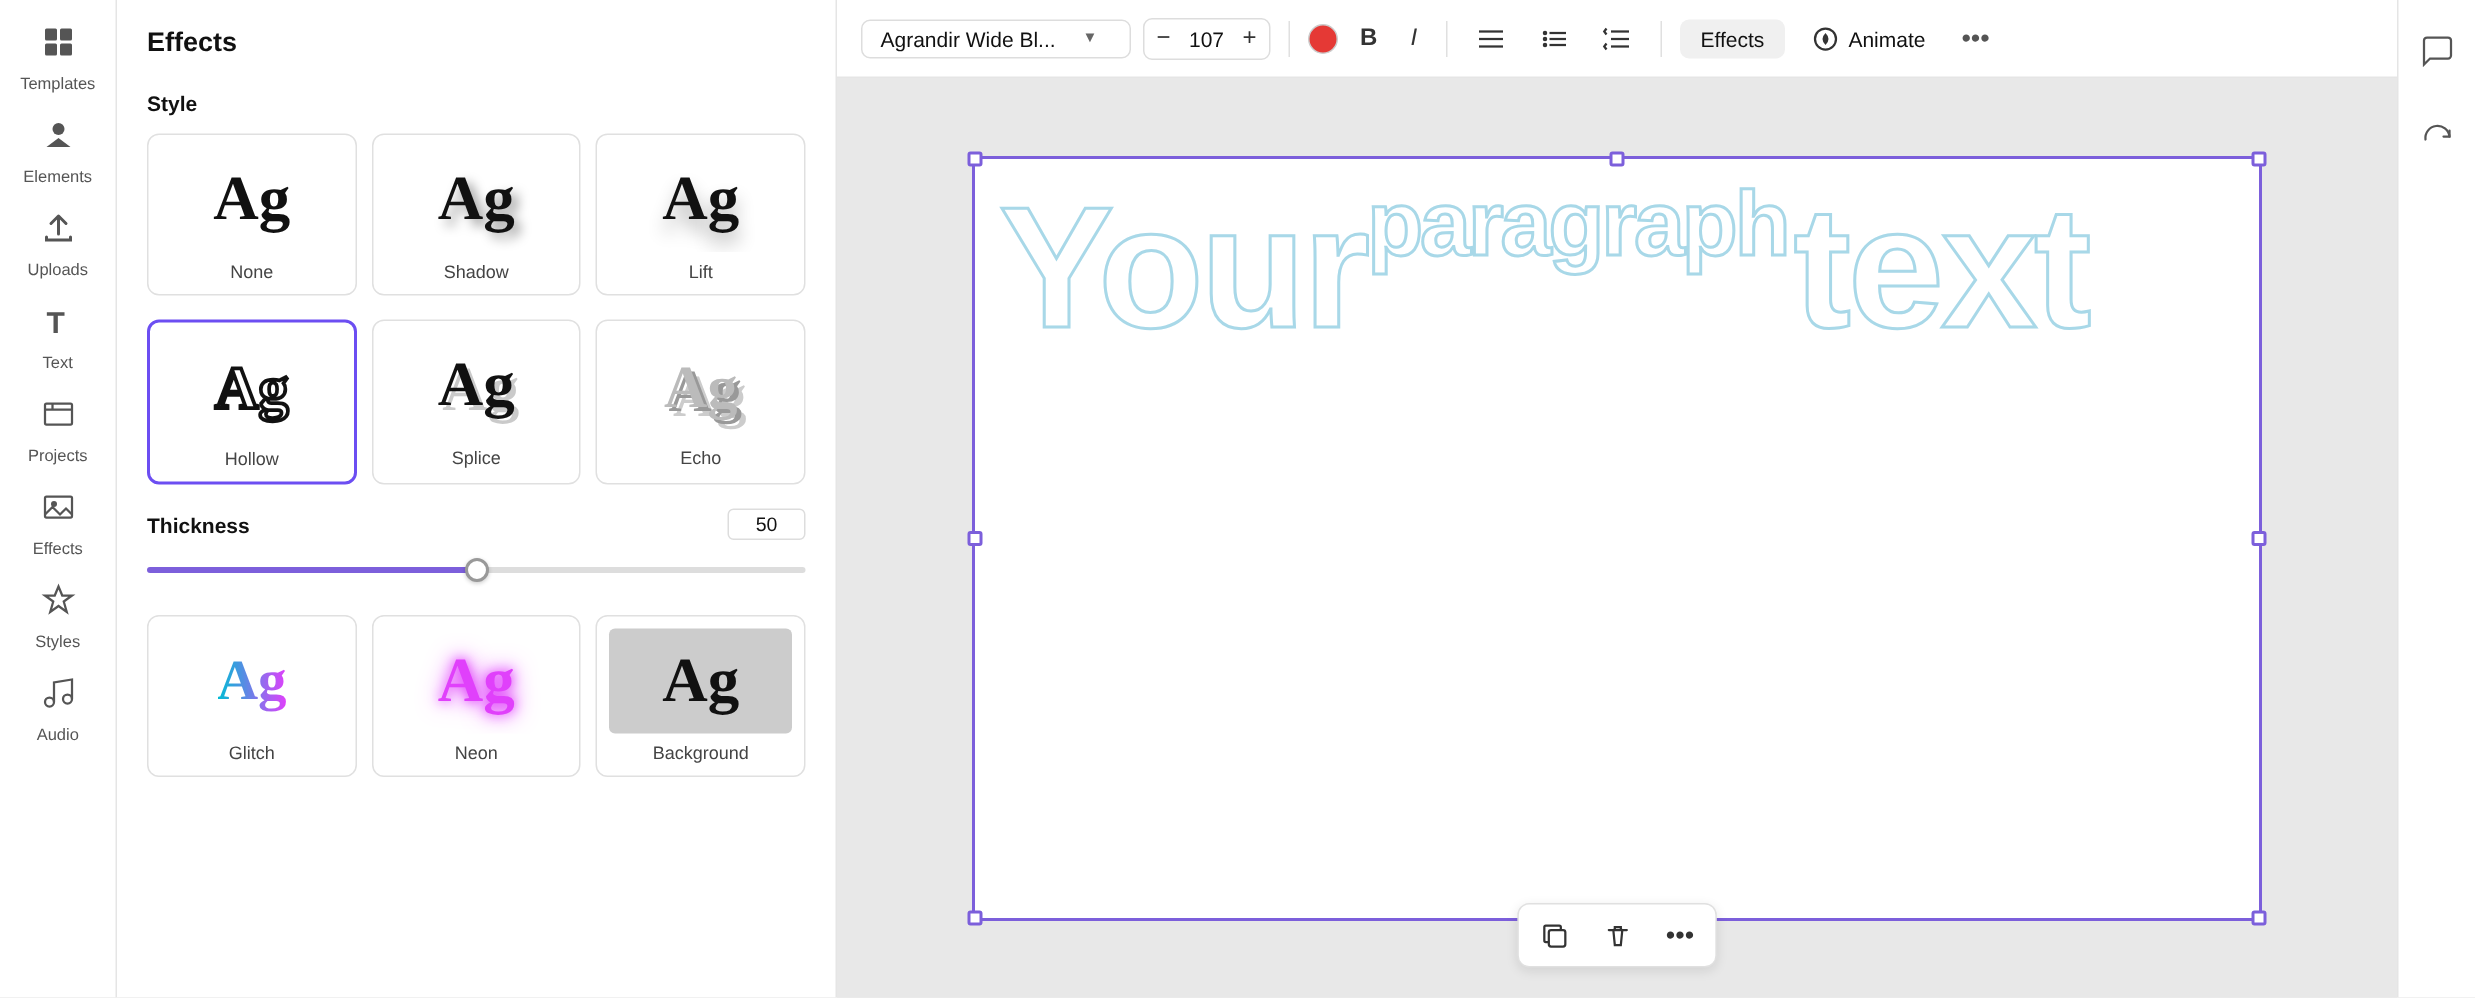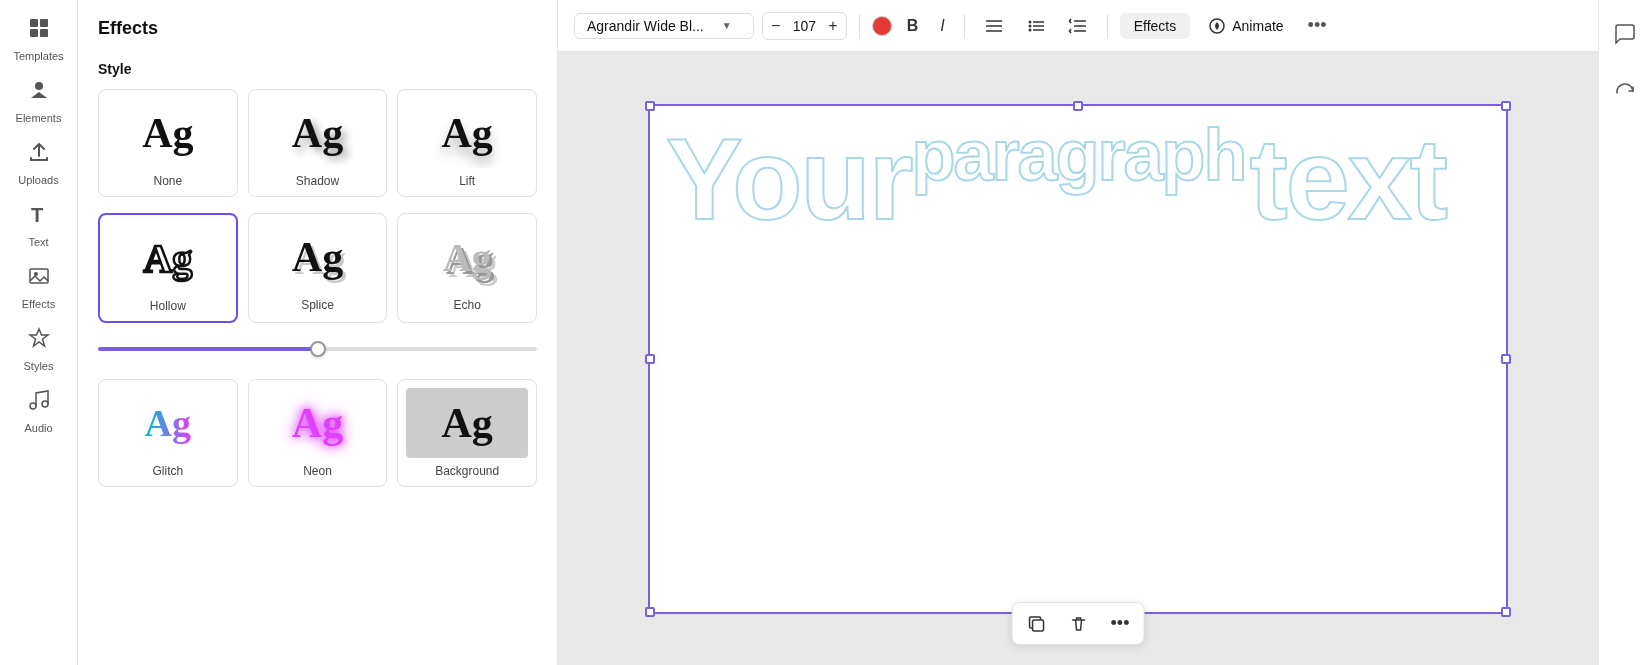--- a/index.html
+++ b/index.html
@@ -426,20 +426,30 @@
       <svg width="24" height="24" viewBox="0 0 24 24" fill="none">
         <text x="4" y="20" font-size="20" font-weight="700" fill="#555">T</text>
       </svg>
     </span>
     <span class="label">Text</span>
   </div>
   <div class="sidebar-item">
     <span class="icon">
       <svg width="24" height="24" viewBox="0 0 24 24" fill="none">
         <rect x="3" y="5" width="18" height="14" rx="1" stroke="#555" stroke-width="1.5" fill="none"></rect>
+        <line x1="3" y1="9" x2="21" y2="9" stroke="#555" stroke-width="1.5"></line>
+        <line x1="8" y1="5" x2="8" y2="9" stroke="#555" stroke-width="1.5"></line>
+      </svg>
+    </span>
+    <span class="label">Projects</span>
+  </div>
+  <div class="sidebar-item">
+    <span class="icon">
+      <svg width="24" height="24" viewBox="0 0 24 24" fill="none">
+        <rect x="3" y="5" width="18" height="14" rx="1" stroke="#555" stroke-width="1.5" fill="none"></rect>
         <circle cx="9" cy="10" r="2" fill="#555"></circle>
         <path d="M3 17 L8 12 L13 17 L17 13 L21 17" stroke="#555" stroke-width="1.5" fill="none"></path>
       </svg>
     </span>
     <span class="label">Effects</span>
   </div>
   <div class="sidebar-item">
     <span class="icon">
       <svg width="24" height="24" viewBox="0 0 24 24" fill="none">
         <polygon points="12,3 14.5,9 21,9 15.5,13 17.5,20 12,16 6.5,20 8.5,13 3,9 9.5,9" stroke="#555" stroke-width="1.5" fill="none"></polygon>
@@ -507,20 +517,24 @@
 
         <div class="style-card">
           <div class="style-card-preview">
             <span style="font-family:Georgia,serif;font-size:40px;font-weight:900;color:#bbb;text-shadow:3px 3px 0 #999,6px 6px 0 #ccc;">Ag</span>
           </div>
           <span class="style-card-label">Echo</span>
         </div>
       </div>
 
       <div class="thickness-section">
+        <div class="thickness-header">
+          <span class="thickness-title">Thickness</span>
+          <input type="text" class="thickness-value" value="50" style="">
+        </div>
         <div class="thickness-slider-wrap">
           <input type="range" class="thickness-slider" min="0" max="100" value="50" style="">
         </div>
       </div>
 
       <div class="style-grid">
 
         <div class="style-card">
           <div class="style-card-preview">
             <span style="font-family:Georgia,serif;font-size:38px;font-weight:900;background:linear-gradient(90deg,#00bcd4,#e040fb);-webkit-background-clip:text;-webkit-text-fill-color:transparent;">Ag</span>
@@ -623,21 +637,21 @@
         <div class="handle tr"></div>
         <div class="handle bl"></div>
         <div class="handle br"></div>
         <div class="handle tm"></div>
         <div class="handle bm"></div>
         <div class="handle ml"></div>
         <div class="handle mr"></div>
 
         <div class="canvas-text">
           <div class="canvas-text-line" style="font-size:115px;">Your</div>
-          <div class="canvas-text-line" style="font-size:72px;">paragraph</div>
+          <div class="canvas-text-line" style="font-size:61px;">paragraph</div>
           <div class="canvas-text-line" style="font-size:115px;padding-left:4px;">text</div>
         </div>
       </div>
 
       <div class="canvas-bottom-actions">
         <button class="canvas-action-btn">
           <svg width="20" height="20" viewBox="0 0 20 20" fill="none">
             <rect x="6" y="6" width="11" height="11" rx="1.5" stroke="#333" stroke-width="1.5" fill="none"></rect>
             <path d="M14 6V4a1 1 0 00-1-1H4a1 1 0 00-1 1v9a1 1 0 001 1h2" stroke="#333" stroke-width="1.5" fill="none"></path>
           </svg>

